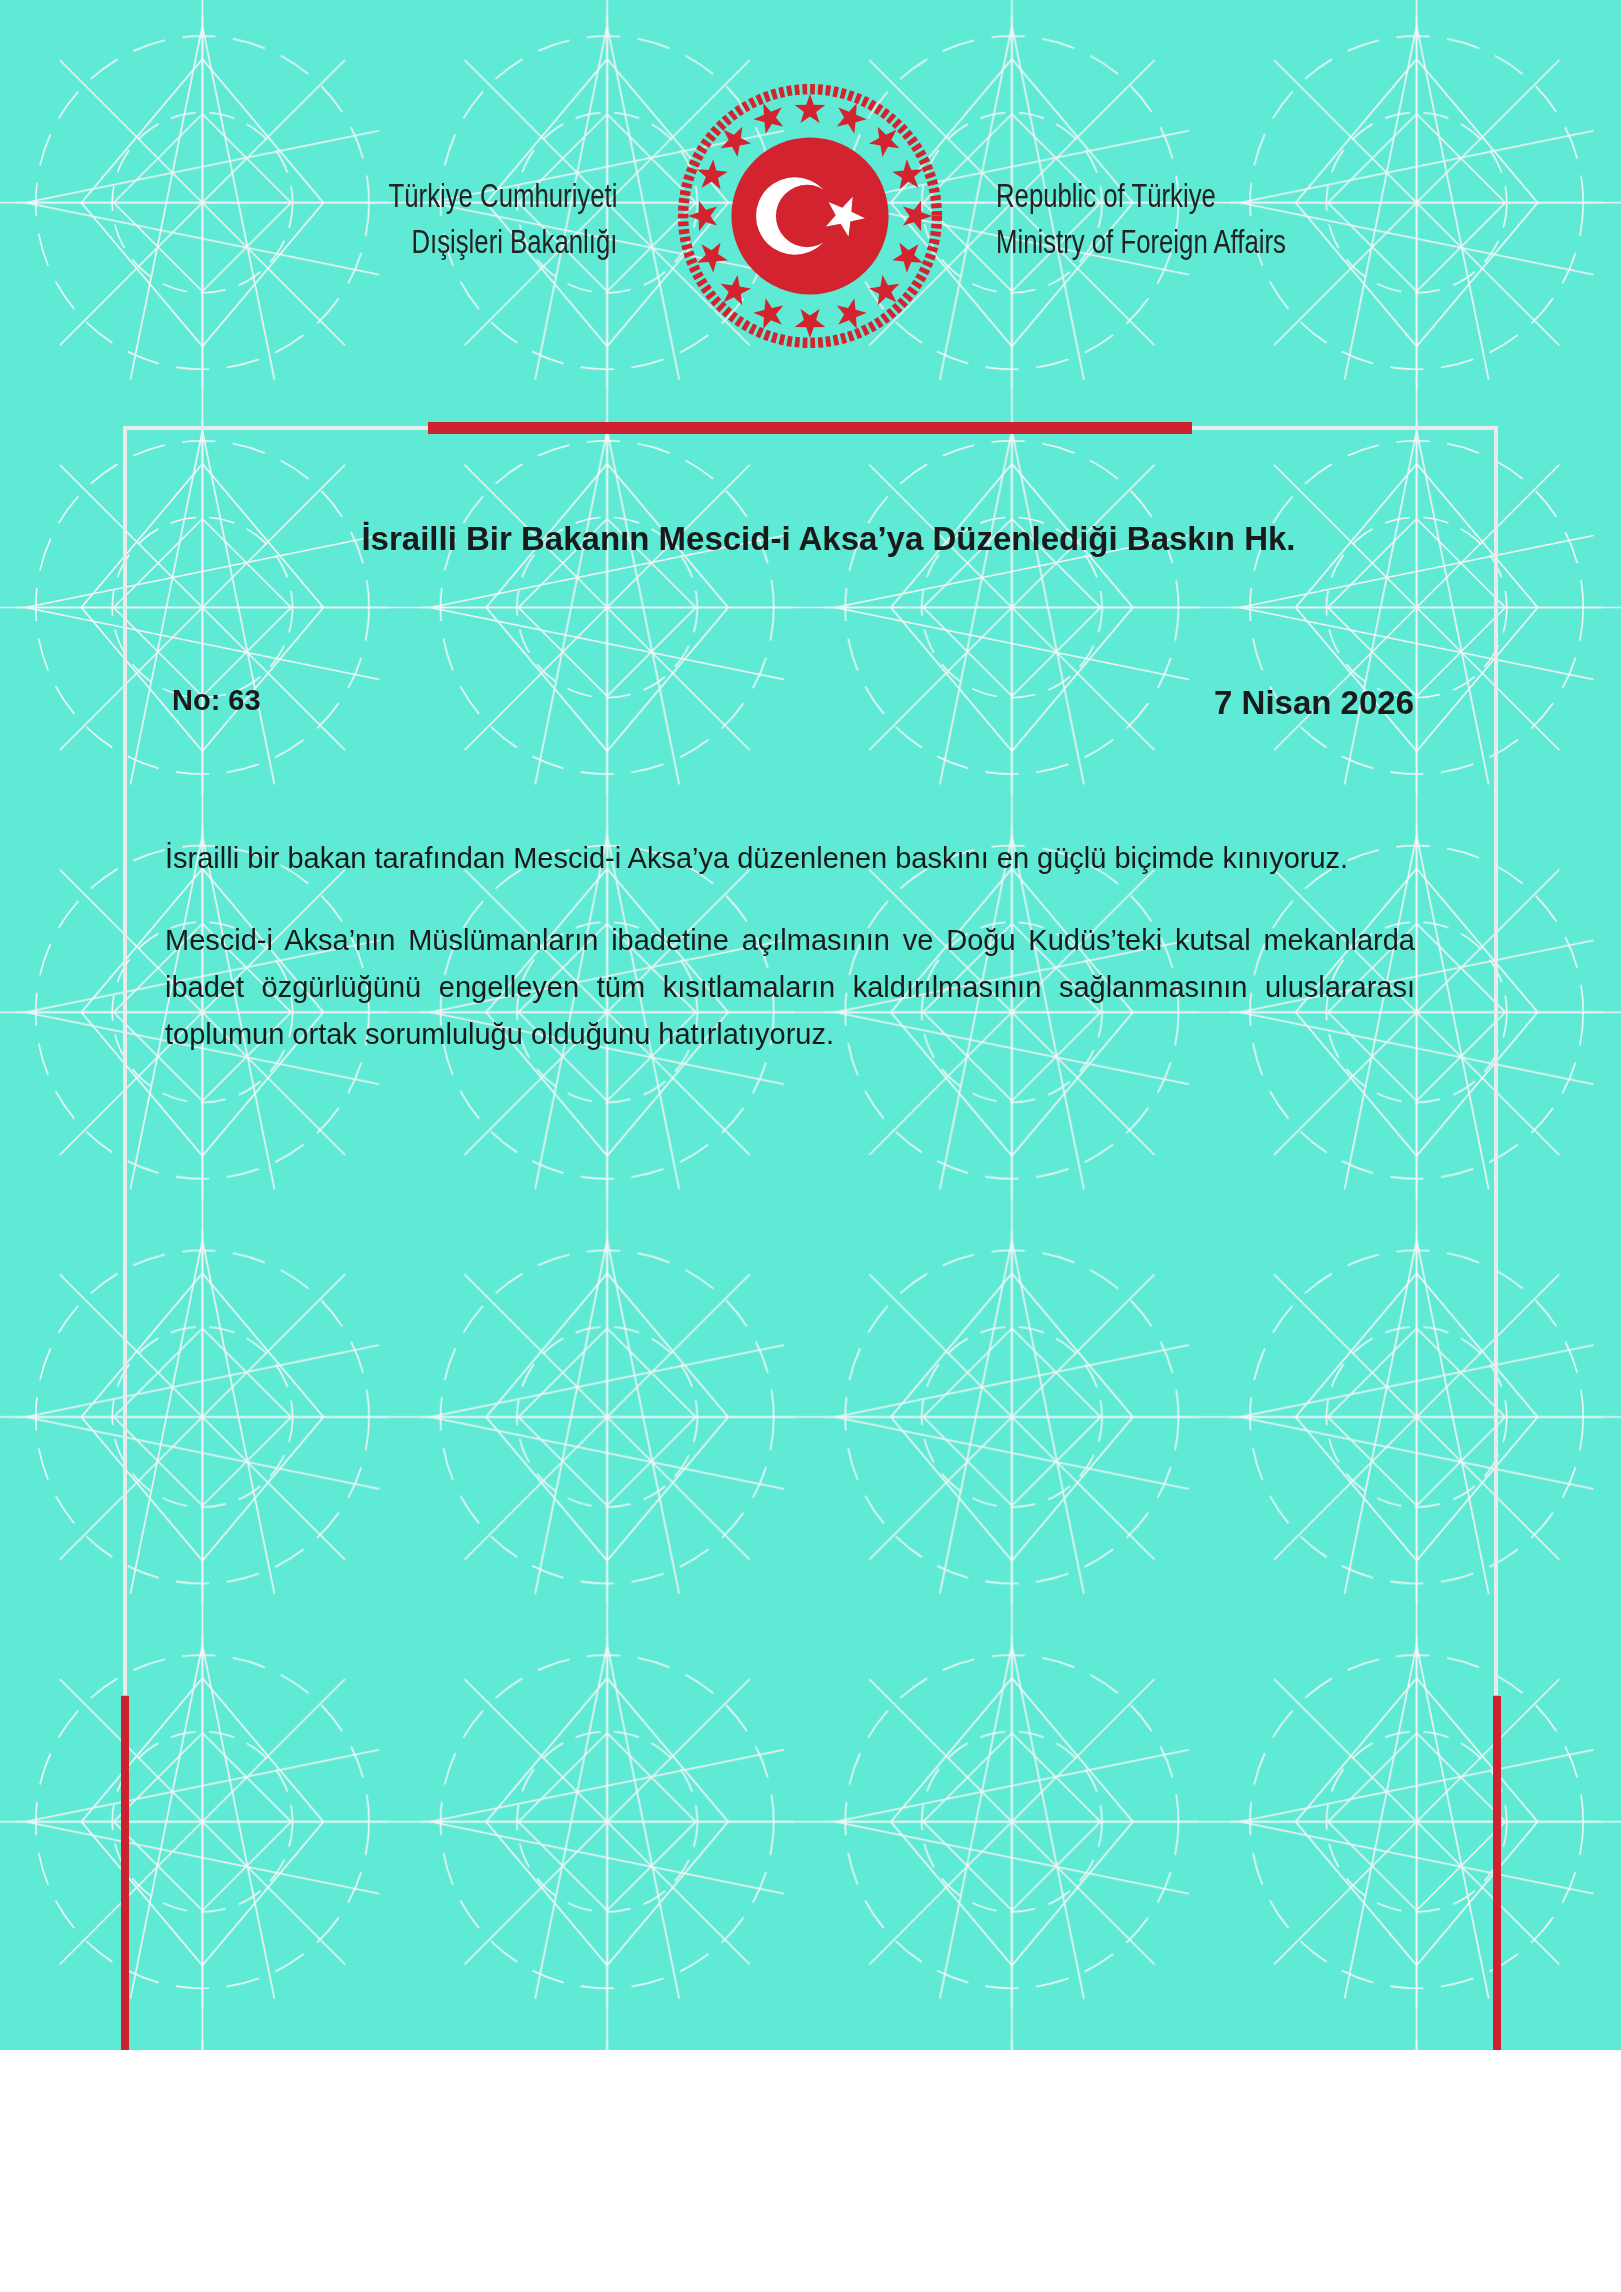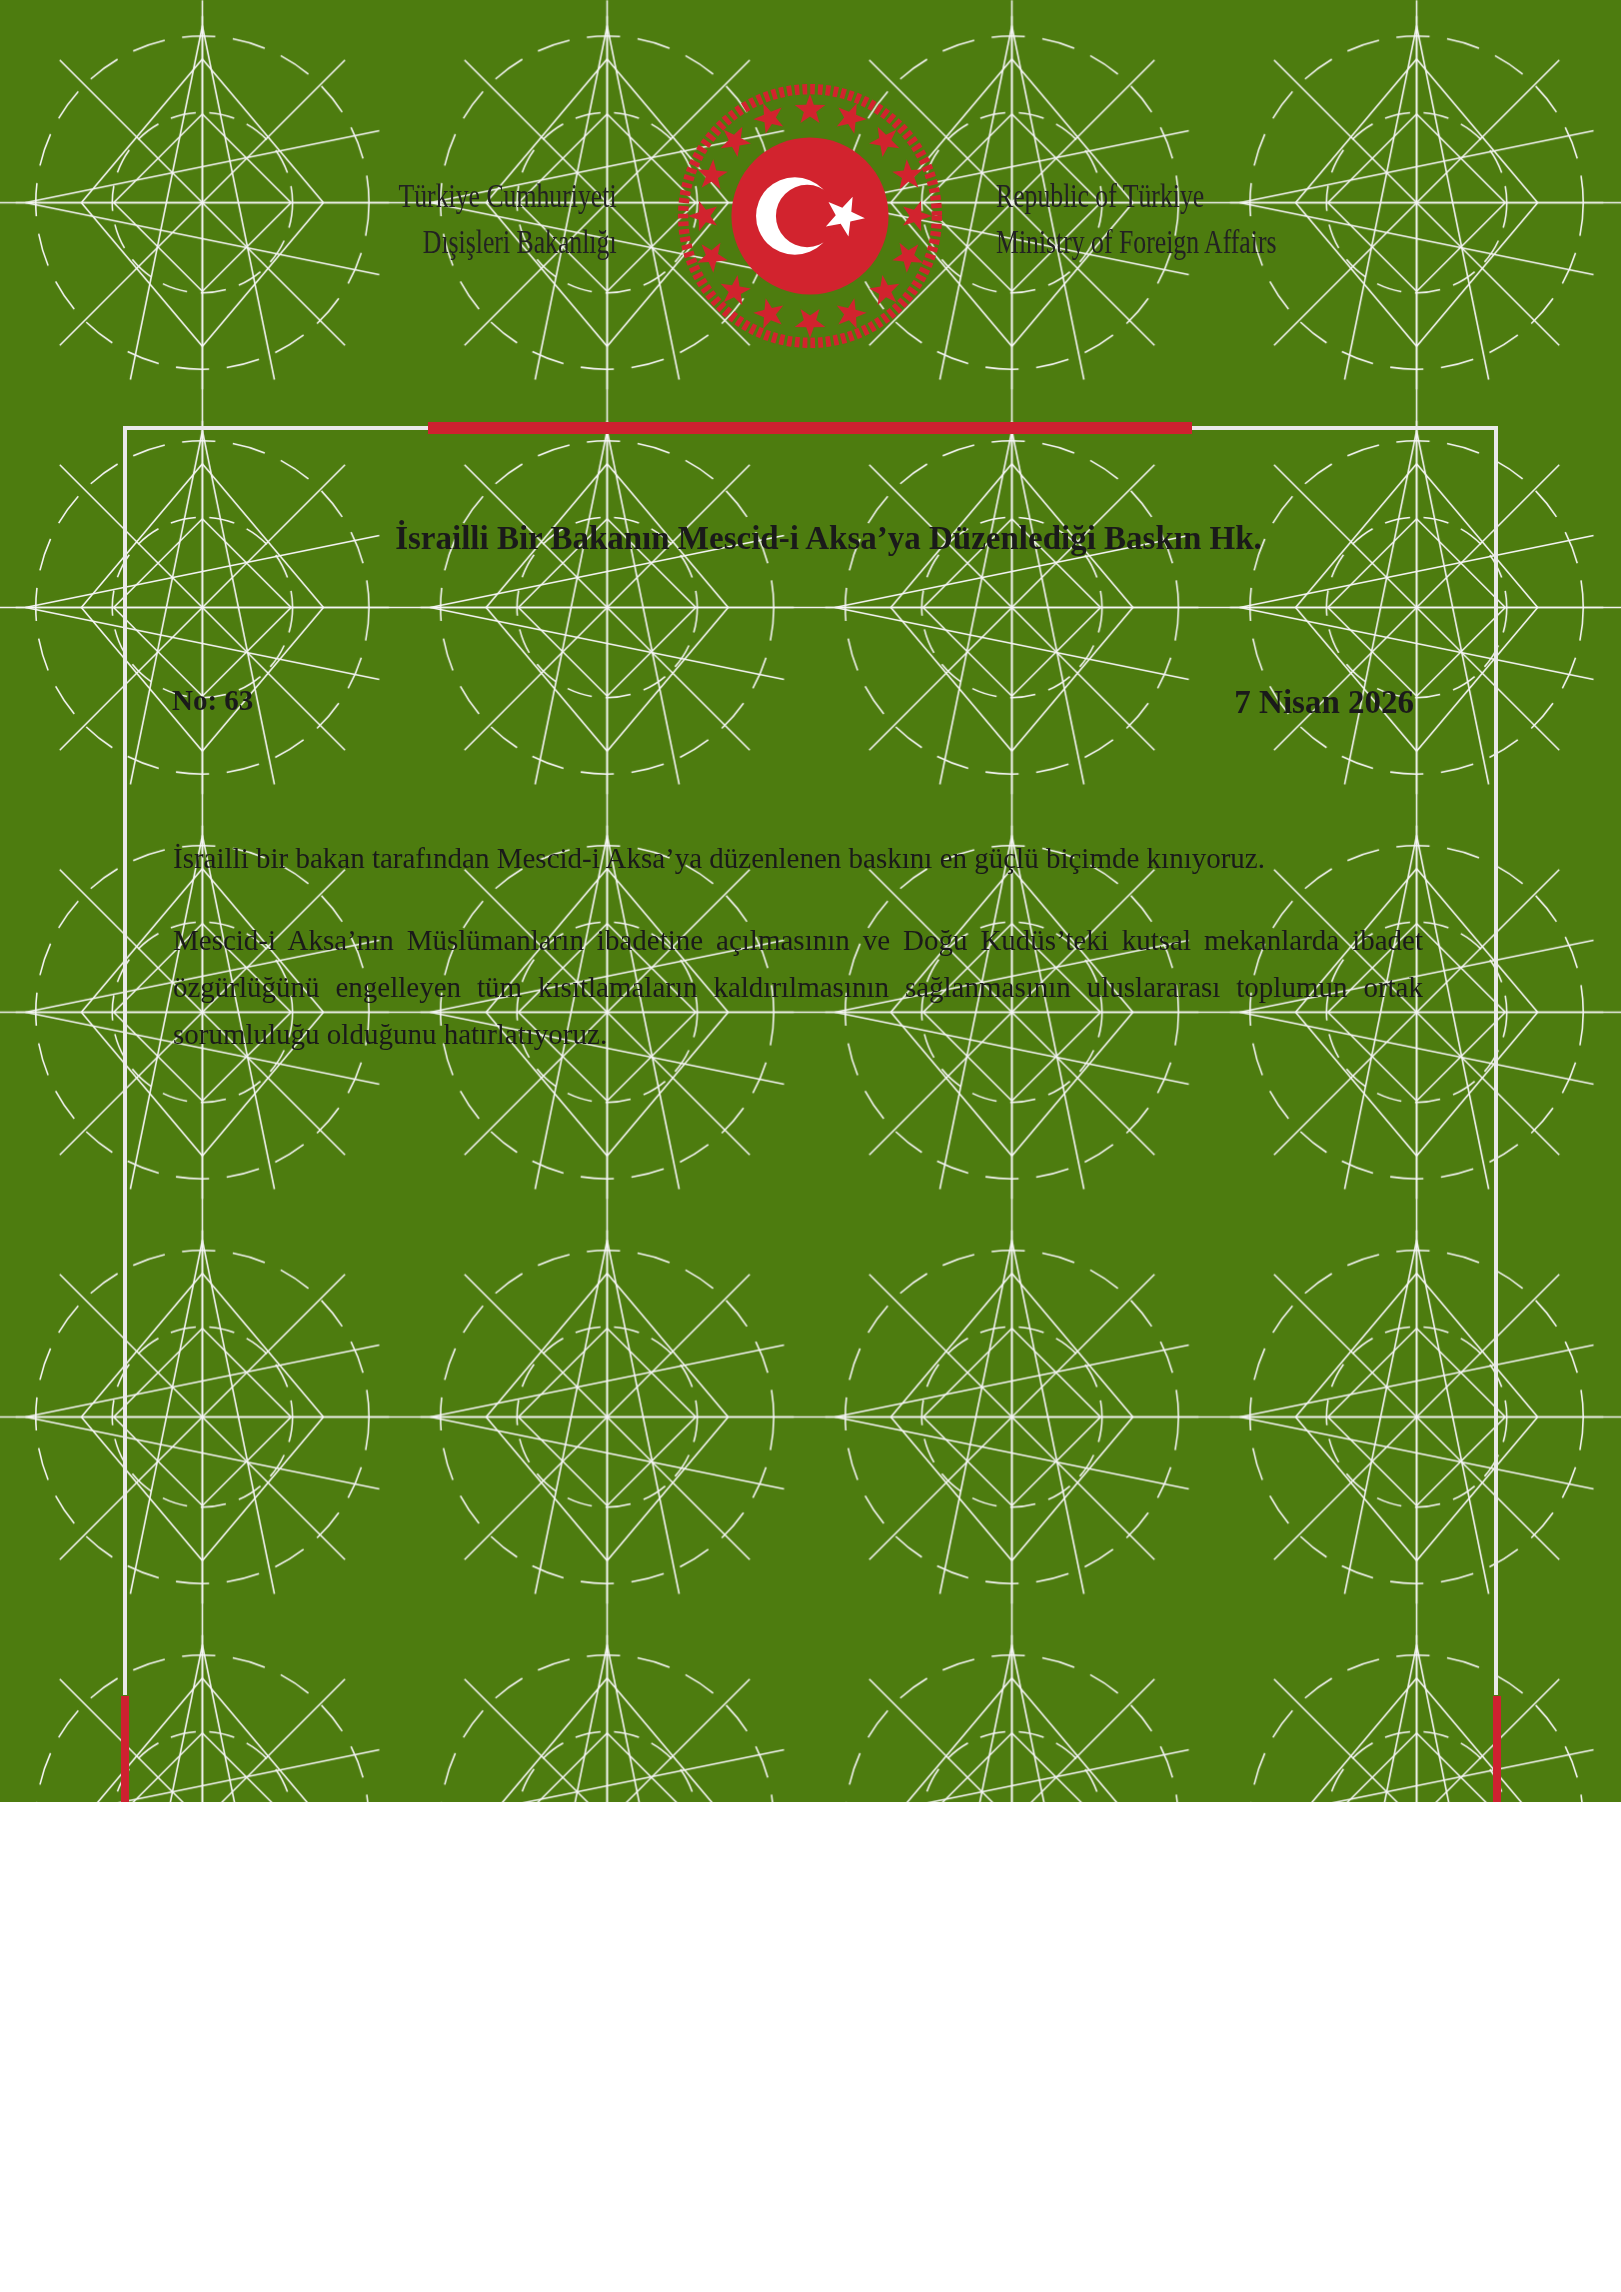--- a/index.html
+++ b/index.html
@@ -1,19 +1,19 @@
 <!DOCTYPE html>
 <html><head>
 <meta charset="utf-8">
 <style>
   html,body { margin:0; padding:0; background:#fff; }
   .page {
-    position:relative; width:1621px; height:1802px;
-    background:#4d7c0f; overflow:hidden;
-    font-family:Liberation Serif, serif; color:#1a1a1a;
+    position:relative; width:1621px; height:2050px;
+    background:#5eead4; overflow:hidden;
+    font-family:Liberation Sans, sans-serif; color:#1a1a1a;
   }
   .abs { position:absolute; }
   .bg-pattern { position:absolute; left:0; top:0; z-index:0; }
 
   
   .org-block {
     z-index:3; font-size:33px; line-height:46px; font-weight:500;
     letter-spacing:0px; color:#222;
   }
   .org-tr { right:1004px; top:173px; text-align:right; }
@@ -39,21 +39,21 @@
   
   .doc-title {
     left:123px; top:516px; width:1375px; z-index:3;
     font-size:33px; line-height:45px; font-weight:bold; text-align:center;padding-left:18px;
   }
   .doc-no   { left:172px; top:684px; z-index:3; font-size:29px; font-weight:bold; }
   .doc-date { right:207px; top:684px; z-index:3; font-size:33px; font-weight:bold; }
 
   .doc-body {
     left:165px; top:835px; width:1250px; z-index:3;
-    font-size:29px; line-height:47px; text-align:justify;margin-left:8px;
+    font-size:29px; line-height:47px; text-align:justify;
   }
   .doc-body p { margin:0 0 35px 0; }
 
   
   .site-footer {
     left:0; top:2099px; width:1621px; z-index:3; text-align:center;
     font-size:39px; line-height:43px; font-weight:500; color:#111;
   }
   .site-footer .cond { transform-origin:center center; }
   .page-bottom-edge { left:0; top:2281px; width:1621px; height:11.8px; background:#7e2a2e; z-index:4; }

